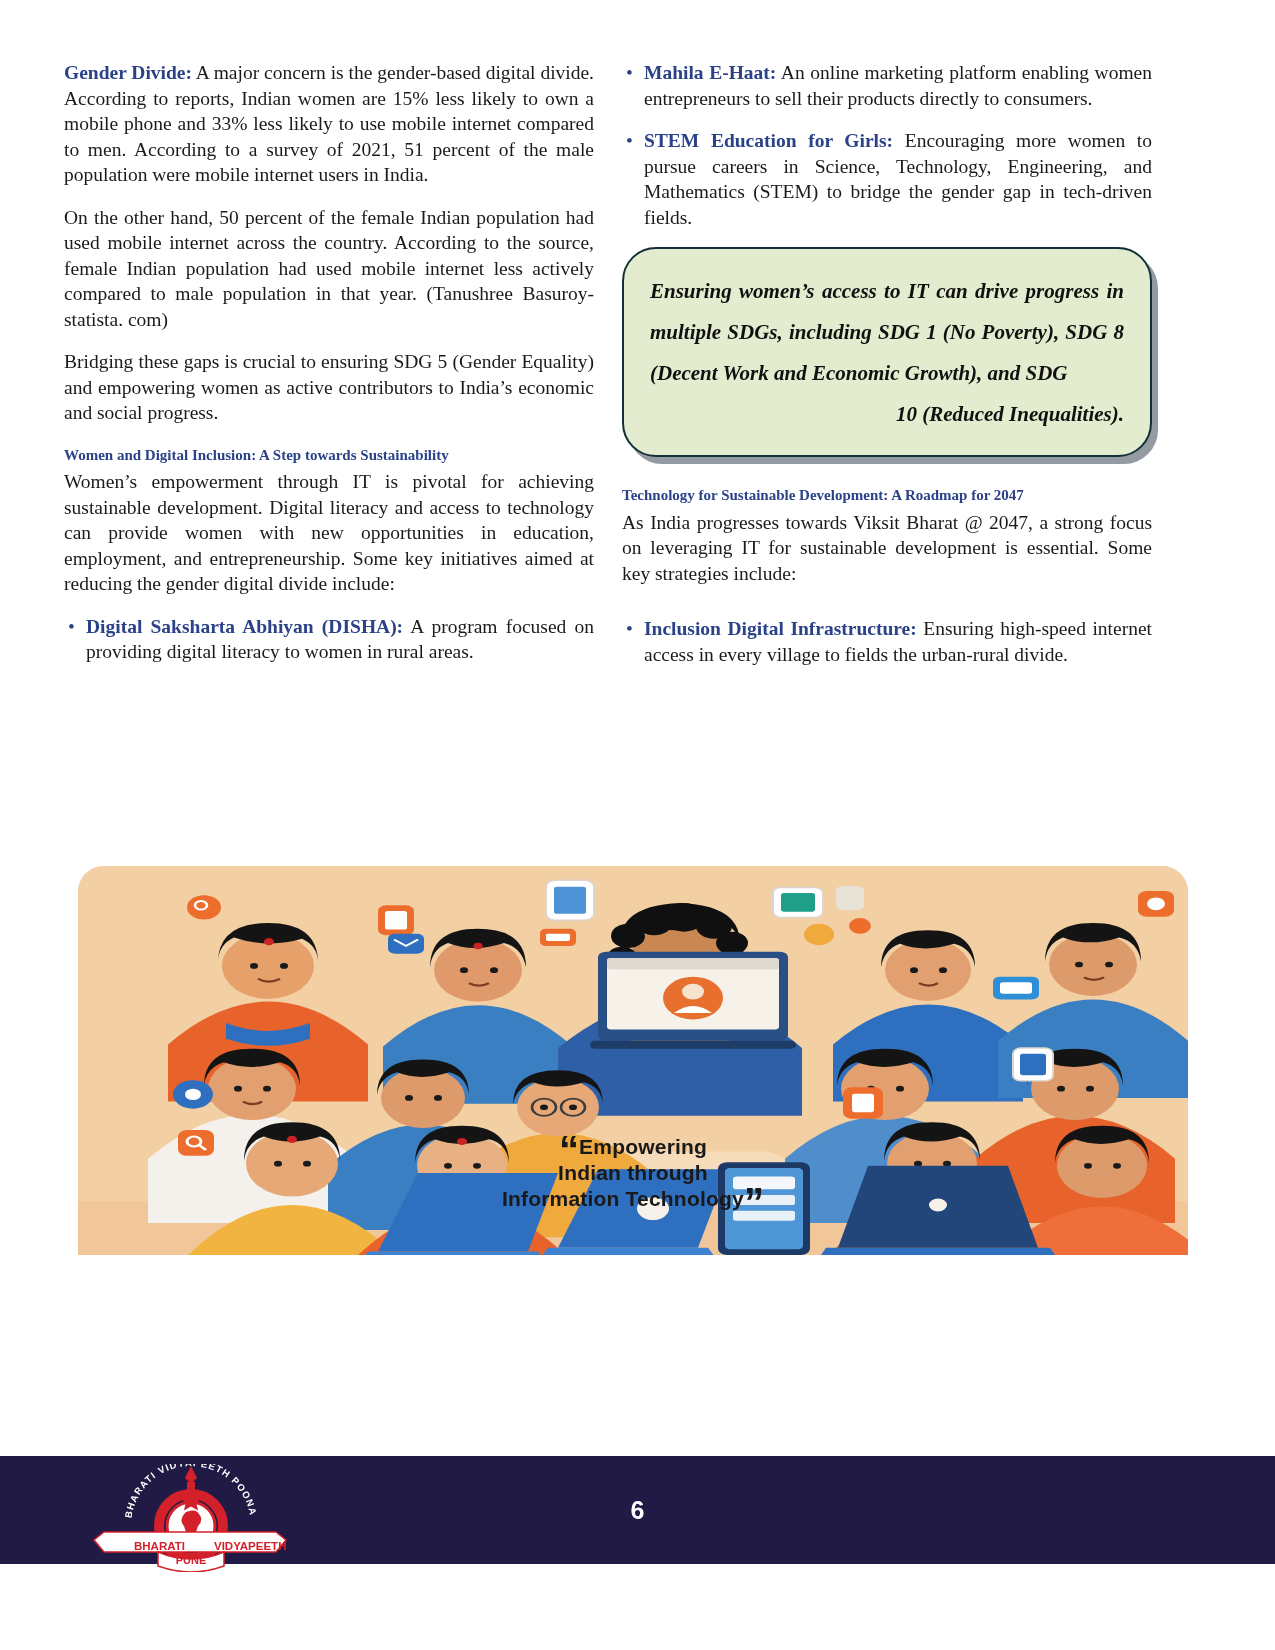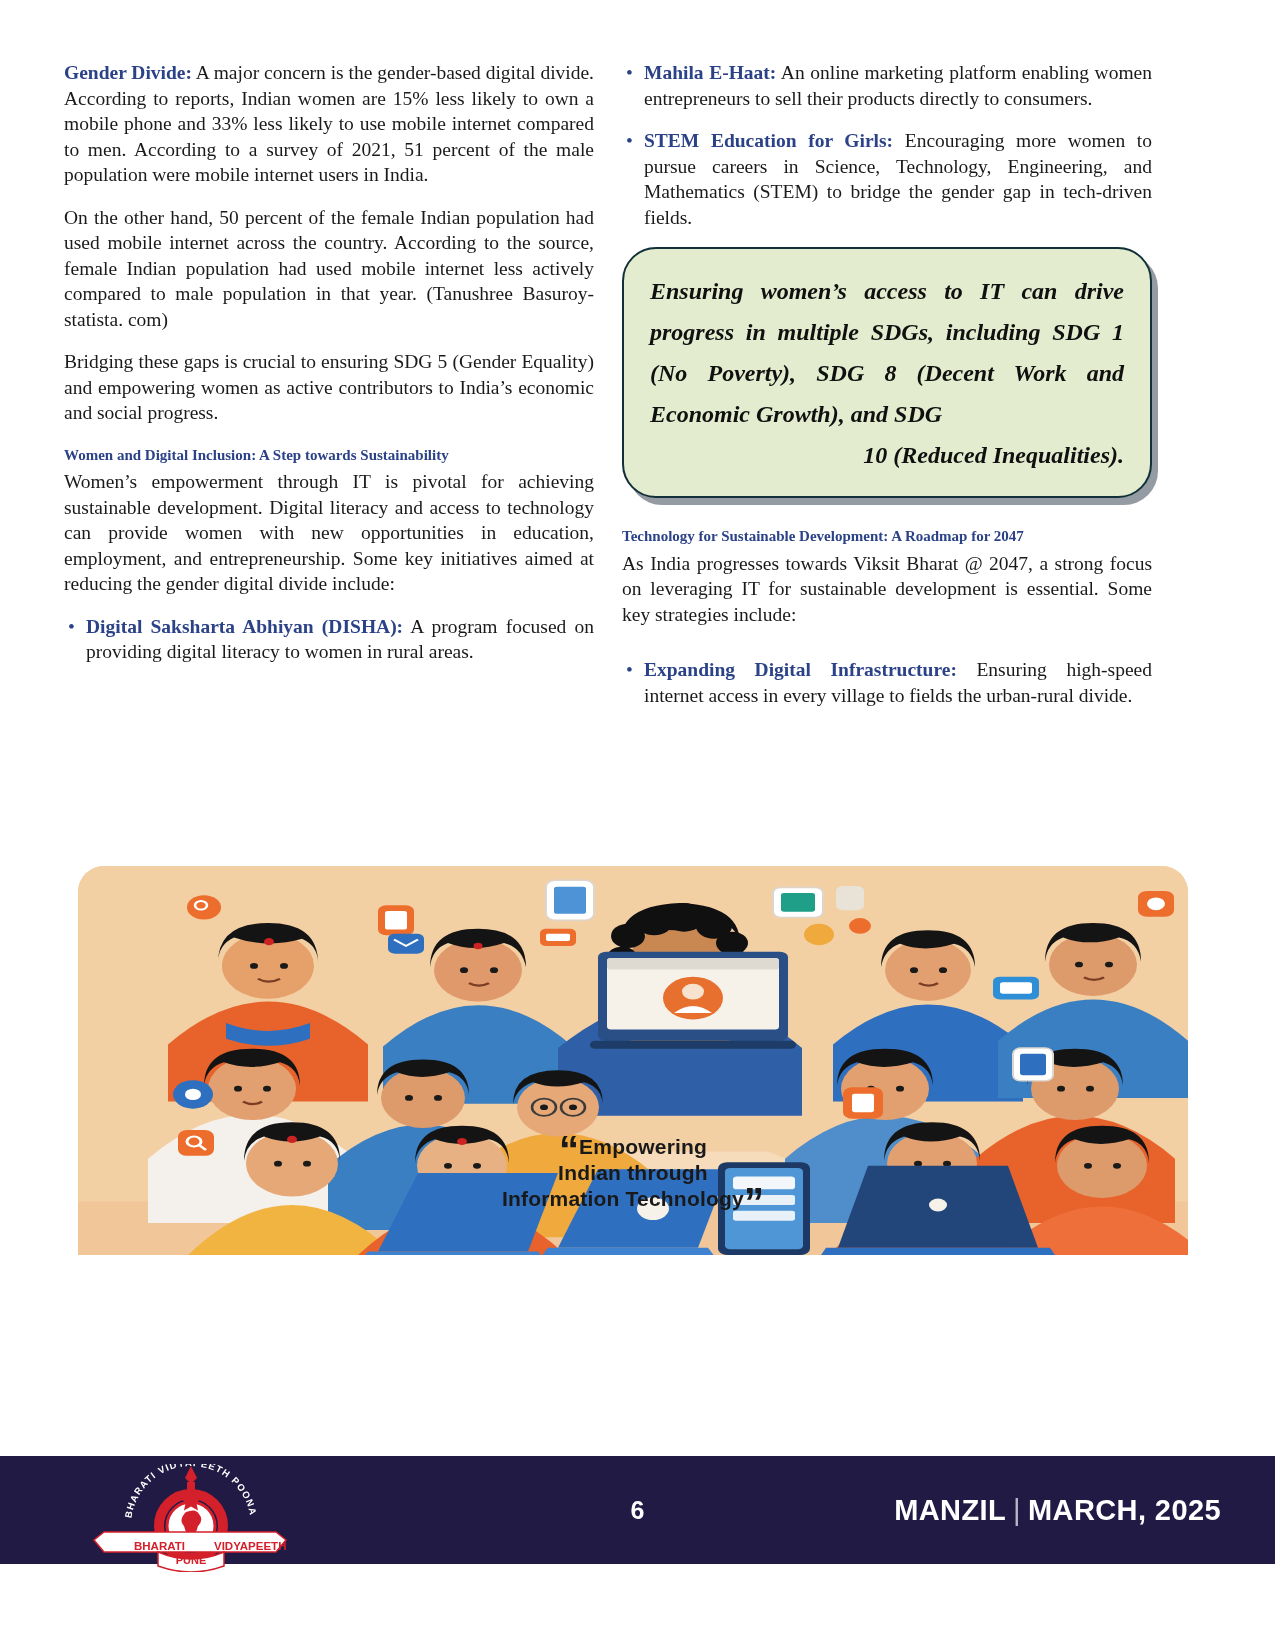--- a/index.html
+++ b/index.html
@@ -47,21 +47,21 @@
     position:relative;
     background:#e3ecce;
     border:2.4px solid #12303a;
     border-radius:34px;
     padding:22px 26px 20px 26px;
     box-shadow:6px 7px 0 rgba(20,34,48,.45);
   }
   .callout p{
     margin:0;
     font-weight:bold;font-style:italic;
-    font-size:24px;line-height:41px;
+    font-size:21px;line-height:41px;
     text-align:justify;
     color:#101010;
   }
   .callout p .lastline{display:block;text-align:right;}
 
   
   .illus{
     position:absolute;left:78px;top:866px;width:1110px;height:389px;
     border-radius:26px 26px 0 0;
     overflow:hidden;
@@ -142,21 +142,21 @@
         <div class="callout">
           <p><span>Ensuring women’s access to IT can drive progress in multiple SDGs, including SDG 1 (No Poverty), SDG 8 (Decent Work and Economic Growth), and SDG</span><span class="lastline">10 (Reduced Inequalities).</span></p>
         </div>
       </div>
 
       <div class="heading">Technology for Sustainable Development: A Roadmap for 2047</div>
 
       <p>As India progresses towards Viksit Bharat @ 2047, a strong focus on leveraging IT for sustainable development is essential.  Some key strategies include:</p>
 
       <div class="bul" style="margin-top:30px">
-        <span class="dot">•</span><span class="hd">Expanding Digital Infrastructure:</span><span> Ensuring high-speed internet access in every village to fields the urban-rural divide.</span>
+        <span class="dot">•</span><span class="hd">Inclusion Digital Infrastructure:</span><span> Ensuring high-speed internet access in every village to fields the urban-rural divide.</span>
       </div>
 
     </div>
   </div>
 
   <div class="illus">
     <svg viewBox="0 0 1110 545" preserveAspectRatio="none">
       <defs>
         <clipPath id="frame">
             <rect x="0" y="0" width="1110" height="545"></rect>
@@ -435,18 +435,15 @@
         <text x="48" y="86" font-family="Liberation Sans, sans-serif" font-size="11.5" font-weight="bold" fill="#d3202a">BHARATI</text>
         <text x="128" y="86" font-family="Liberation Sans, sans-serif" font-size="11.5" font-weight="bold" fill="#d3202a">VIDYAPEETH</text>
 
         <path d="M72 88 q33 14 66 0 l0 14 q-33 12 -66 0z" fill="#ffffff" stroke="#d3202a" stroke-width="1.5"></path>
         <text x="105" y="100" text-anchor="middle" font-family="Liberation Sans, sans-serif" font-size="11" font-weight="bold" fill="#d3202a">PUNE</text>
       </svg>
     </div>
 
     <div class="pagenum">6</div>
 
-    <div class="issue">
-      <span>MANZIL</span><span class="sep">|</span><span>MARCH, 2025</span>
-    </div>
   </div>
 
 </div>
 
 </body></html>

